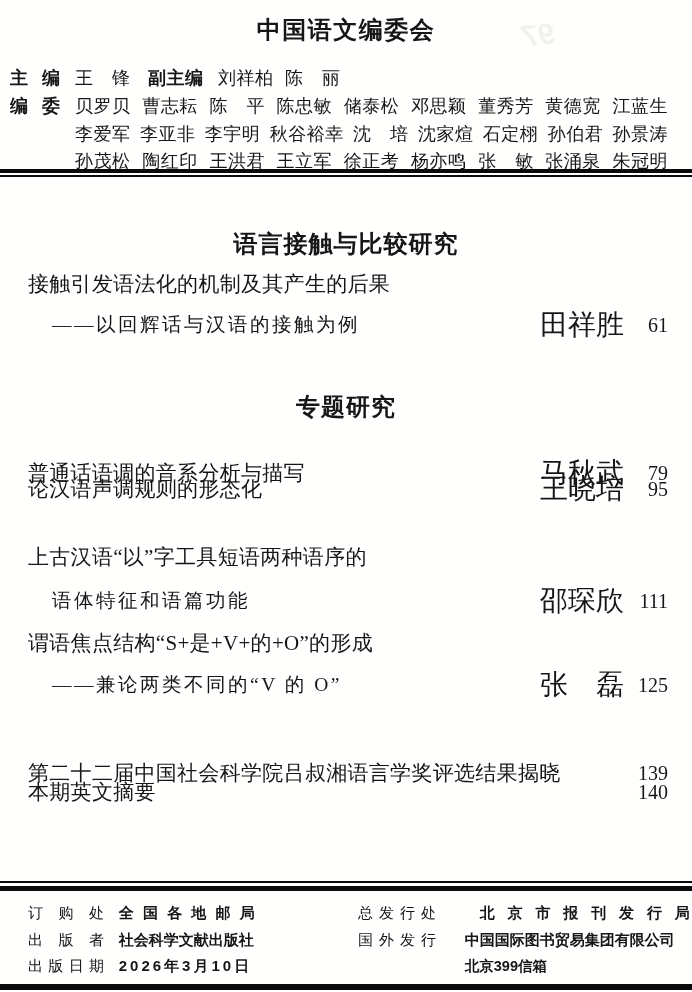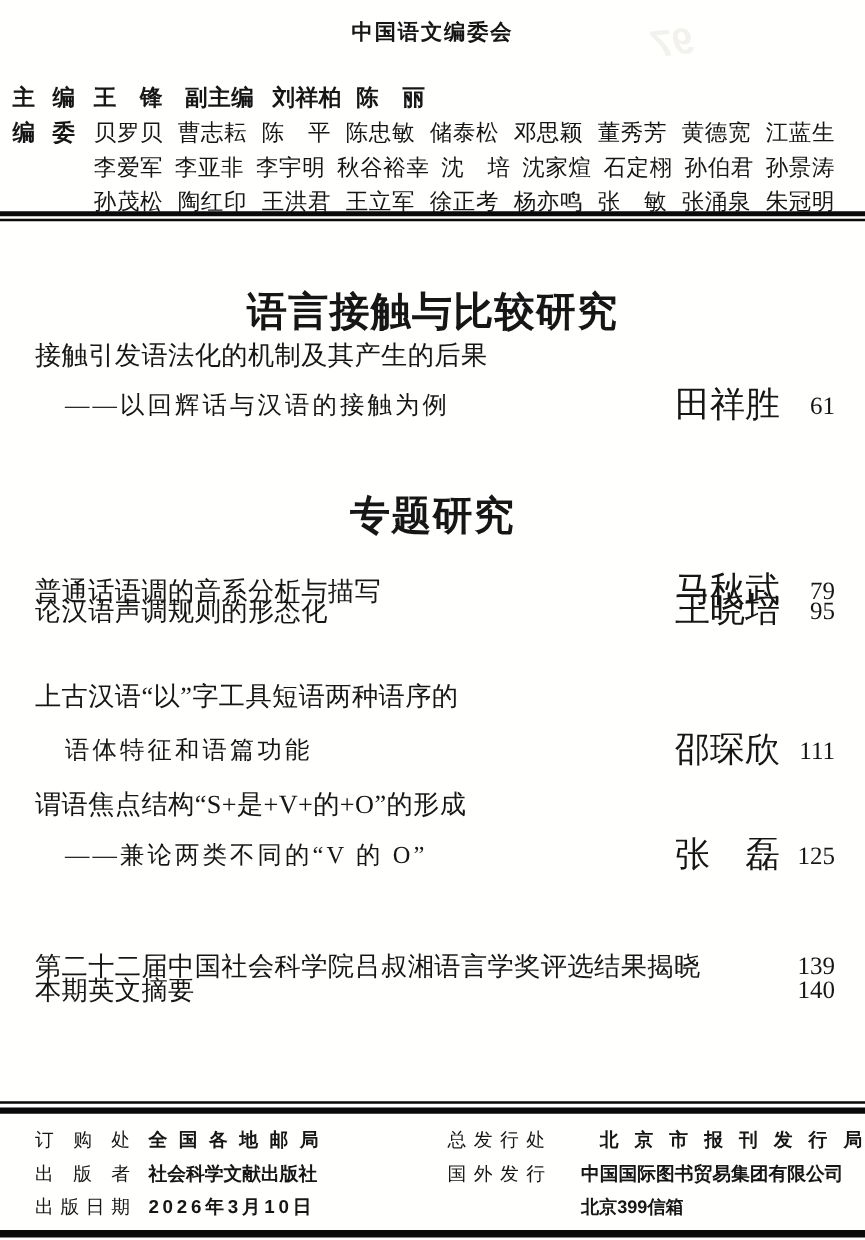--- a/index.html
+++ b/index.html
@@ -11,55 +11,55 @@
     overflow:hidden;
     color:#161616;
     font-family:"Liberation Serif","DejaVu Serif",serif;
   }
   .abs{position:absolute;}
   
   .doc-title{
     left:0;right:0;top:14px;
     text-align:center;
     font-family:"Liberation Sans","DejaVu Sans",sans-serif;
-    font-weight:700;font-size:17px;letter-spacing:1.5px;
+    font-weight:700;font-size:24px;letter-spacing:1.5px;
     white-space:nowrap;
   }
   .watermark{
     left:522px;top:18px;
     font-family:"Liberation Sans",sans-serif;
     font-weight:700;font-size:30px;font-style:italic;
     color:rgba(125,115,100,0.10);
     transform:scaleX(-1) rotate(6deg);
   }
   
   .board-row{left:0;right:0;height:24px;font-size:18px;line-height:24px;white-space:nowrap;padding-left:40px;}
   .blabel{
     position:absolute;left:10px;width:50px;
     font-family:"Liberation Sans","DejaVu Sans",sans-serif;
     font-weight:700;
     text-align:justify;text-align-last:justify;
     display:inline-block;
   }
-  .bname{position:absolute;letter-spacing:0.5px;font-weight:bold;}
+  .bname{position:absolute;letter-spacing:0.5px;}
   .names-flex{
     position:absolute;left:75px;right:24px;
     display:flex;justify-content:space-between;
     letter-spacing:0.5px;
   }
   .bold-sub{font-family:"Liberation Sans","DejaVu Sans",sans-serif;font-weight:700;}
   
   .rule-head{left:0;right:0;top:169px;height:2px;border-top:4px solid #0a0a0a;border-bottom:2px solid #0a0a0a;}
   .rule-foot{left:0;right:0;top:881px;height:3px;border-top:2px solid #0a0a0a;border-bottom:5px solid #0a0a0a;}
   .rule-bottom{left:0;right:0;top:984px;height:6px;background:#0a0a0a;}
   
   .sec-heading{
     left:0;right:0;text-align:center;
     font-family:Liberation Mono, monospace;
-    font-weight:700;font-size:32px;letter-spacing:1px;
+    font-weight:700;font-size:24px;letter-spacing:1px;
     white-space:nowrap;
   }
   .toc-row{left:28px;right:24px;height:28px;font-size:21px;line-height:28px;white-space:nowrap;}
   .toc-title{position:absolute;left:0;letter-spacing:0.3px;}
   .toc-title.cont{left:24px;font-size:19.5px;letter-spacing:2.5px;}
   .toc-author{
     position:absolute;right:64px;width:64px;
     font-size:28px;text-align:left;letter-spacing:0;
   }
   .toc-page{

